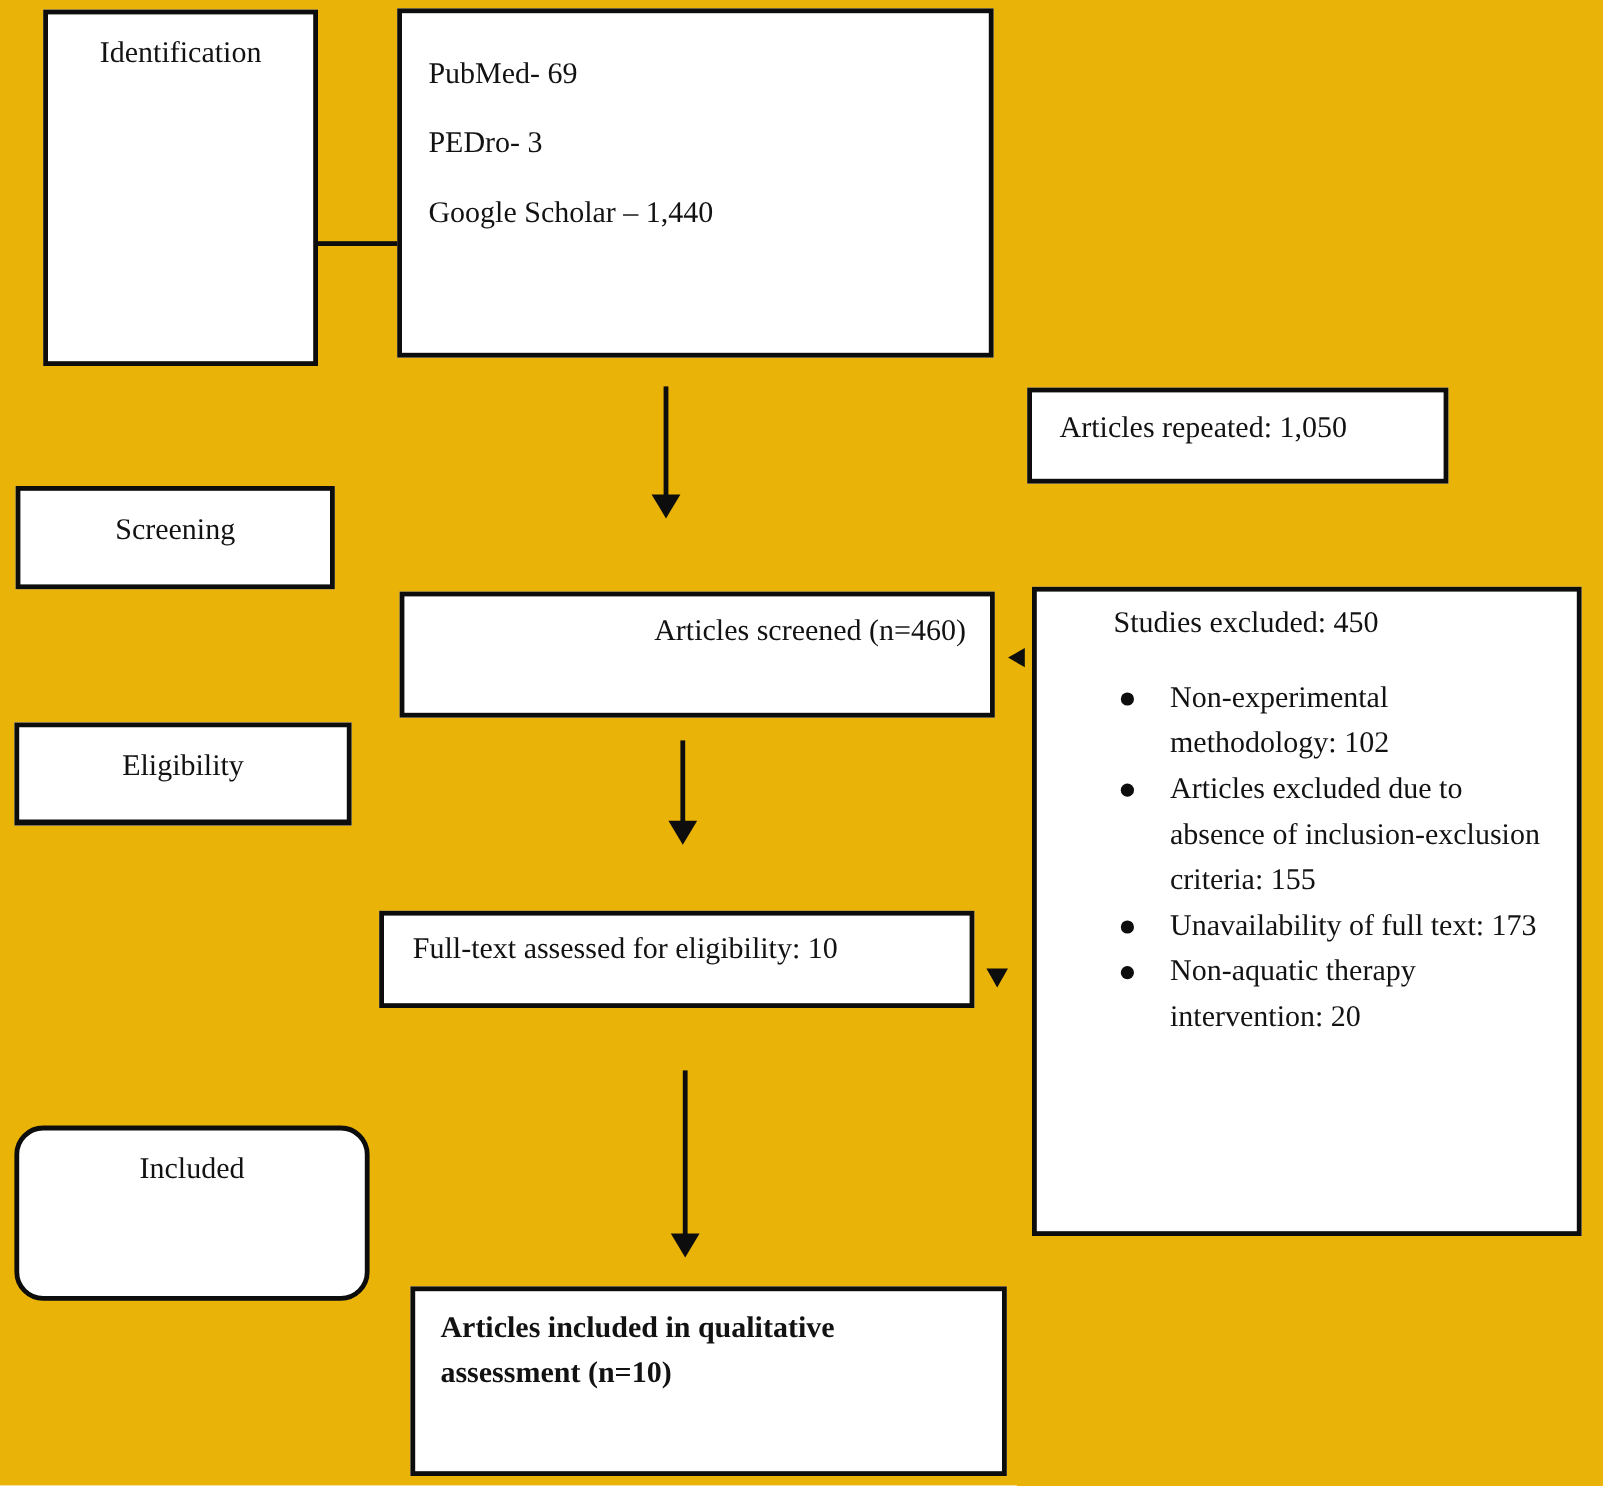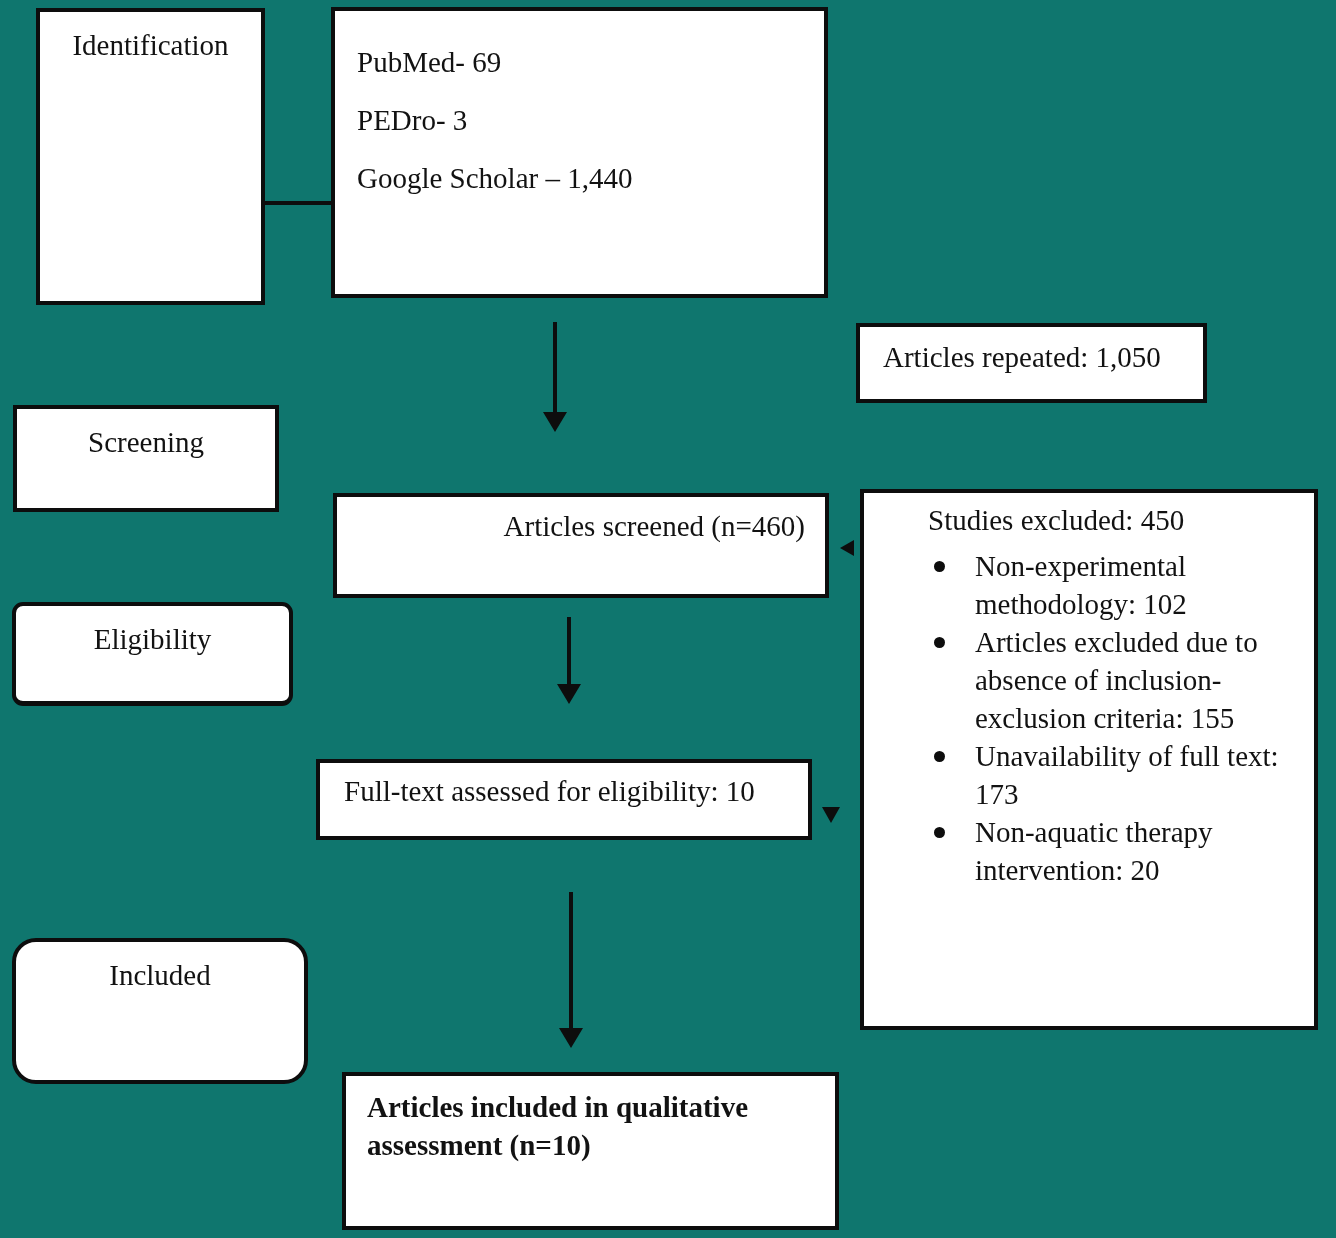--- a/index.html
+++ b/index.html
@@ -5,49 +5,49 @@
   * { margin:0; padding:0; box-sizing:border-box; }
   html,body { background:#ffffff; }
   body {
     font-family:"Liberation Serif","DejaVu Serif",serif;
     color:#121212;
   }
   .canvas {
     position:relative;
     width:1336px;
     height:1238px;
-    background:#0f766e;
-    font-size:29px;
+    background:#eab308;
+    font-size:25px;
     line-height:38px;
     overflow:hidden;
   }
   .box {
     position:absolute;
     border:4px solid #0d0d0d;
     background:#ffffff;
   }
   .stage { text-align:center; padding-top:14px; }
 
   
   .box-identification { left:36px;  top:8px;   width:229px; height:297px; }
-  .box-screening      { left:13px;  top:405px; width:266px; height:107px;  }
-  .box-eligibility    { left:12px;  top:602px; width:281px; height:104px;  border-bottom-width:5px;border-radius:11px; }
+  .box-screening      { left:13px;  top:405px; width:266px; height:86px;  }
+  .box-eligibility    { left:12px;  top:602px; width:281px; height:86px;  border-bottom-width:5px; }
   .box-included       { left:12px;  top:938px; width:296px; height:146px;border-radius:24px; }
 
   
   .box-searched { left:331px; top:7px;    width:497px; height:291px; padding:12px 22px 0 22px; }
   .box-searched .source-line { margin-top:20px; }
   .box-screened { left:333px; top:493px;  width:496px; height:105px; padding:10px 20px 0 18px;text-align:right; }
   .box-fulltext { left:316px; top:759px;  width:496px; height:81px;  padding:9px 20px 0 24px; }
   .box-final    { left:342px; top:1072px; width:497px; height:158px; padding:12px 26px 0 21px;font-weight:bold; }
 
   
   .box-repeated { left:856px; top:323px; width:351px; height:80px; padding:11px 20px 0 23px; }
   .box-excluded { left:860px; top:489px; width:458px; height:541px; padding:8px 14px 0 64px; }
-  .excluded-list { margin-top:8px; }
+  .excluded-list { margin-top:24px; }
   .bullet-item { display:flex; align-items:flex-start; }
   .bullet-dot {
     flex:0 0 auto;
     width:11px; height:11px;
     margin:14px 30px 0 6px;
     background:#0d0d0d;
     border-radius:50%;
   }
   .bullet-text { flex:1 1 auto; }
 

